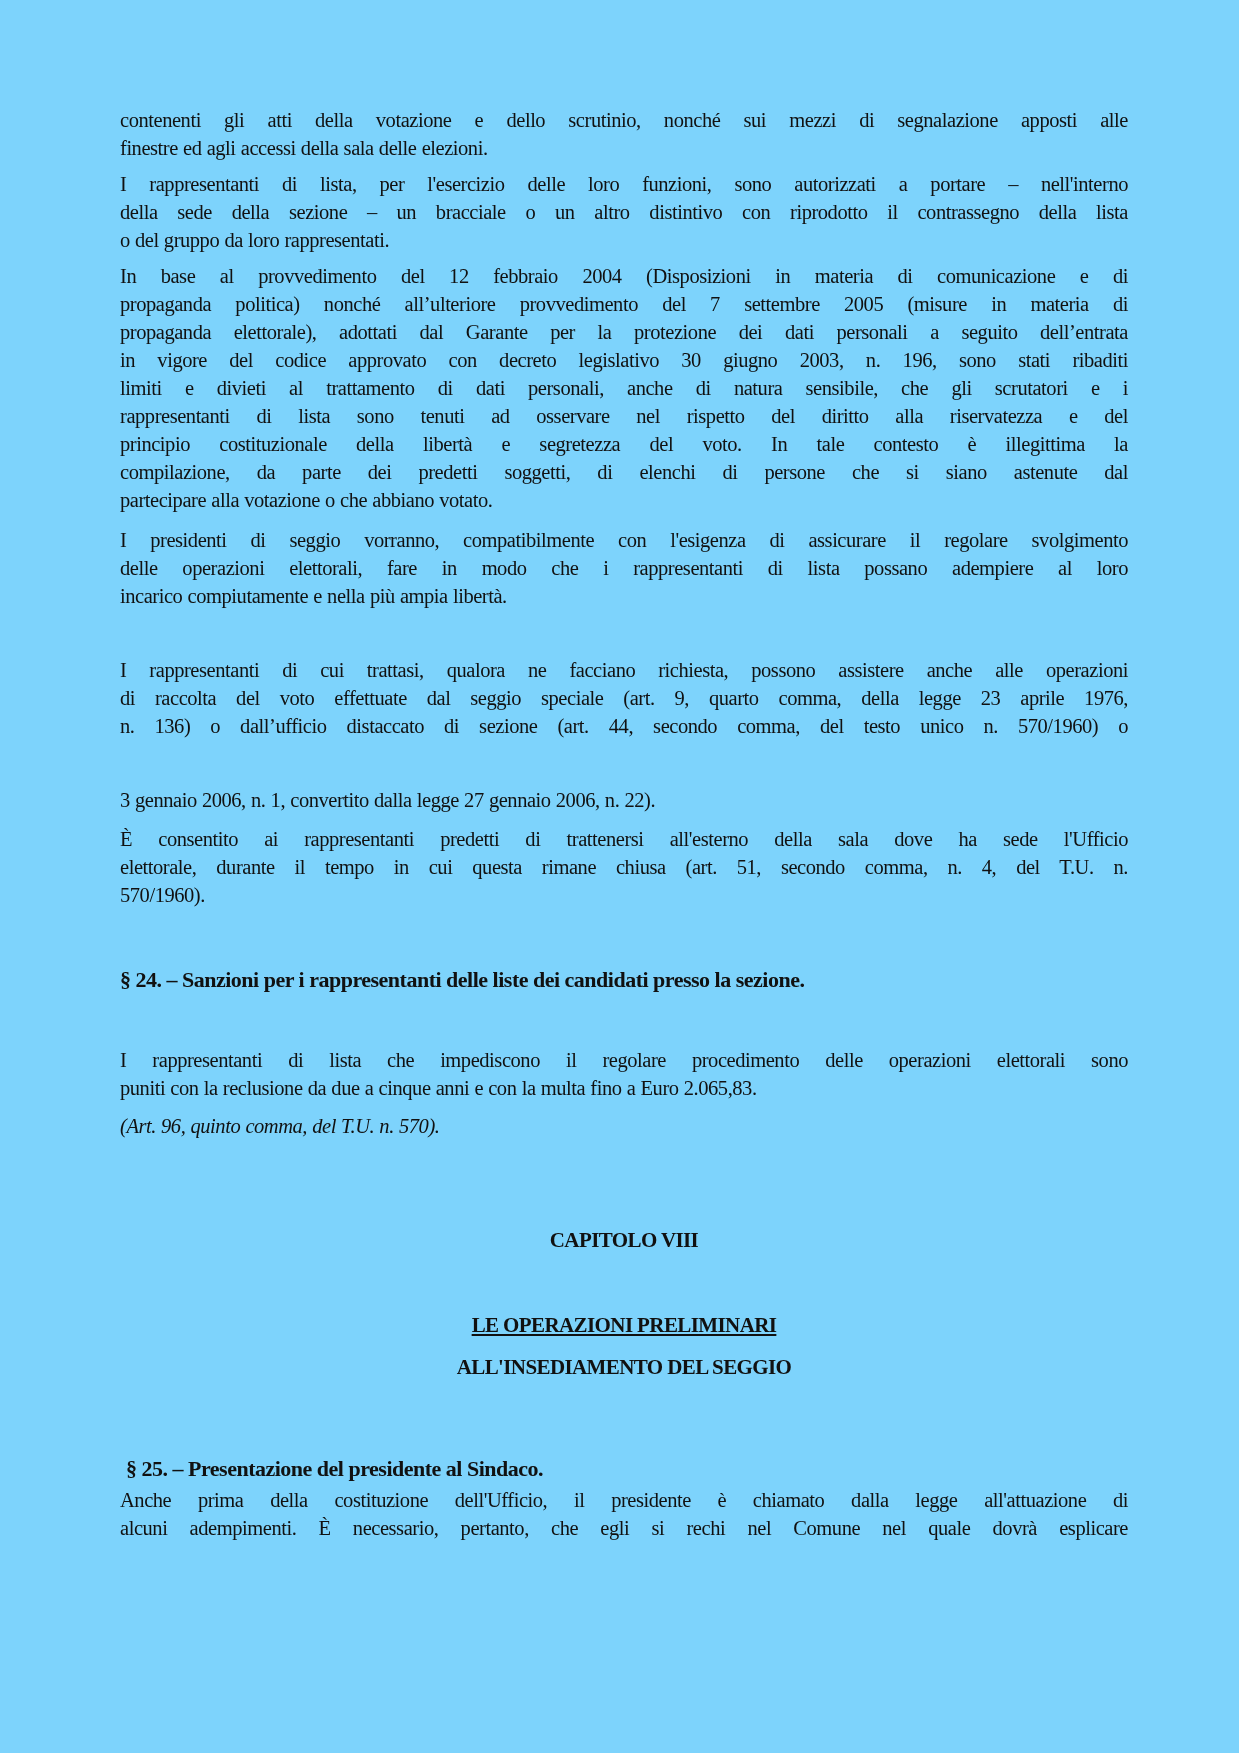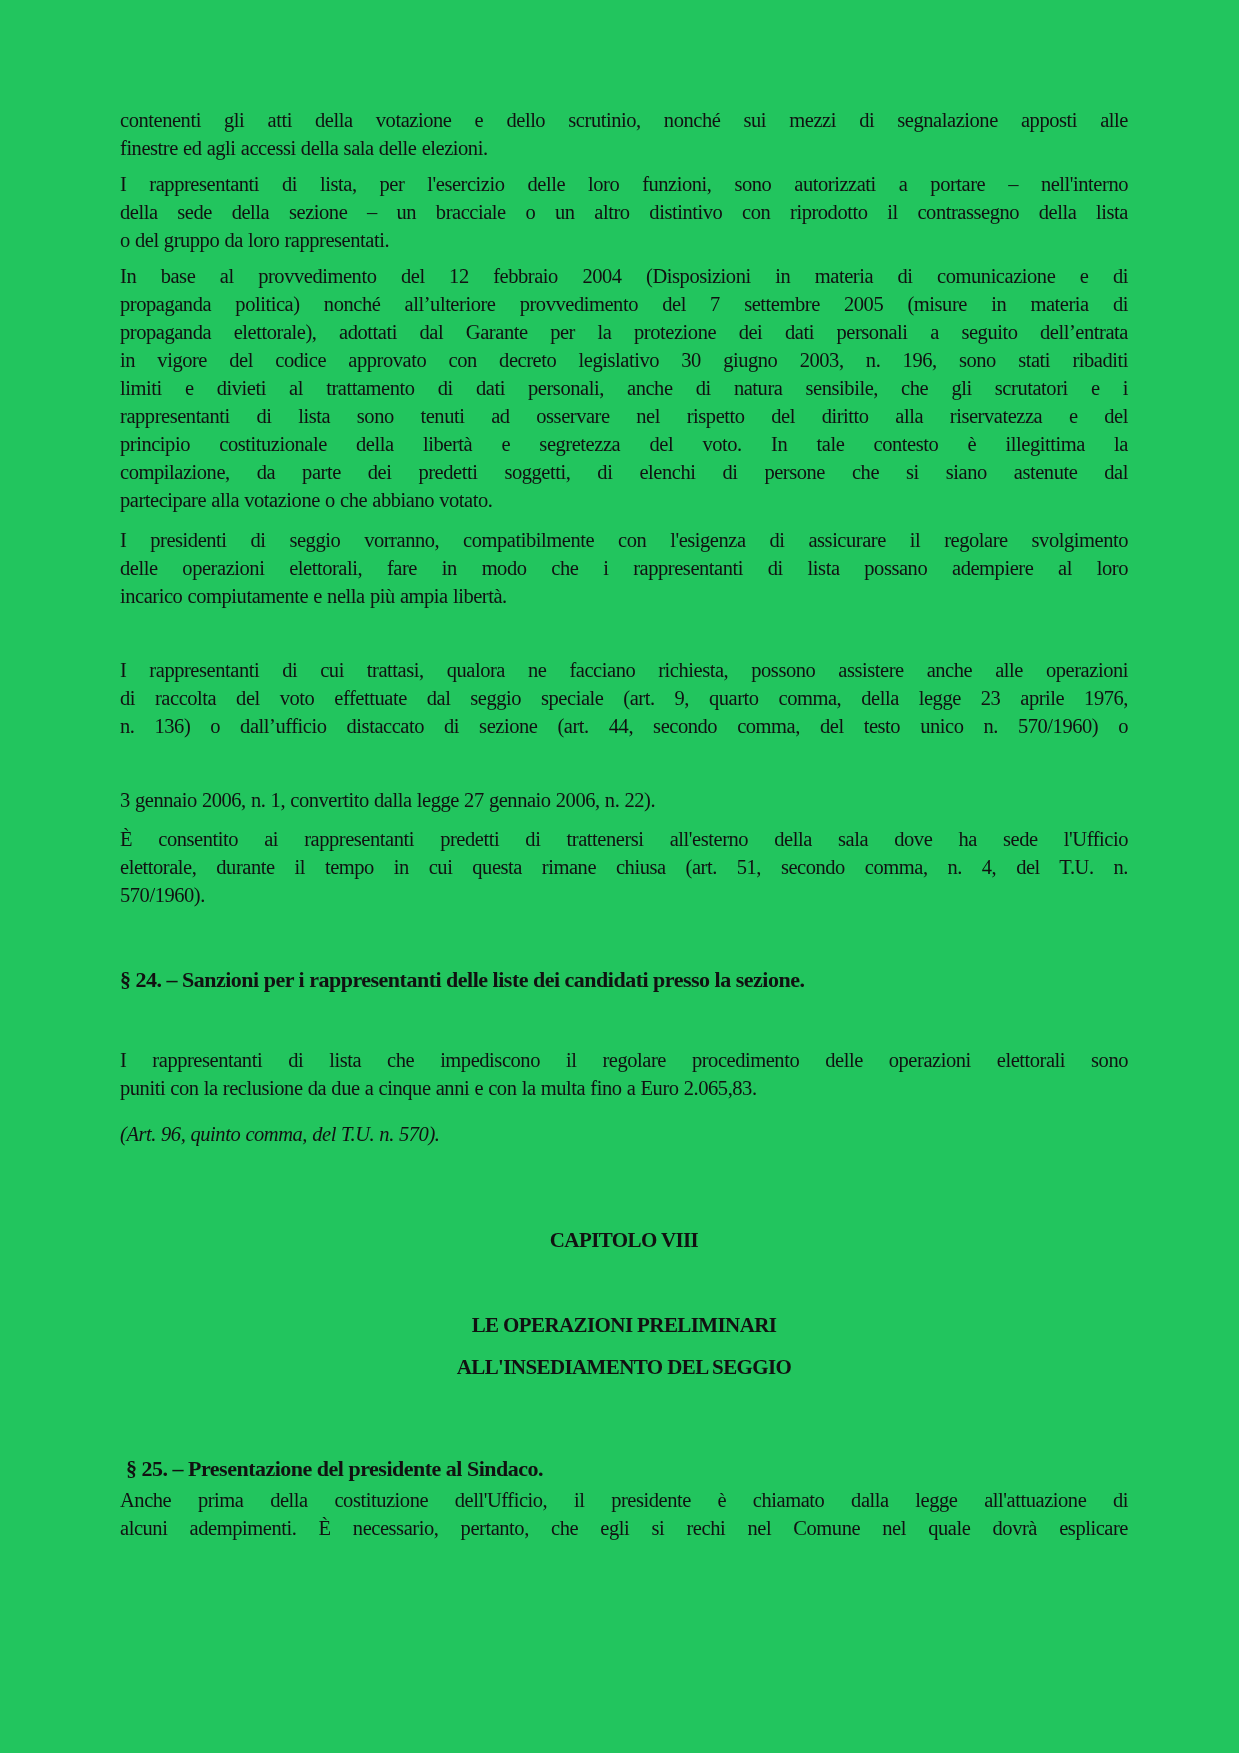--- a/index.html
+++ b/index.html
@@ -14,21 +14,21 @@
       overflow: hidden;
       font-family: "Liberation Serif", "DejaVu Serif", serif;
       color: #111111;
     }
     .page {
       position: absolute;
       left: 0;
       top: 0;
       width: 1239px;
       height: 1753px;
-      background: #22c55e;
+      background: #7dd3fc;
     }
     .block {
       position: absolute;
       left: 120px;
       width: 1008px;
       font-size: 20.5px;
       line-height: 28px;
       text-align: justify;
       letter-spacing: -0.45px;
       word-spacing: 0.5px;
@@ -117,26 +117,26 @@
     <span class="line end">570/1960).</span>
   </div>
 
   <div class="heading" style="top:966px;">§ 24. – Sanzioni per i rappresentanti delle liste dei candidati presso la sezione.</div>
 
   <div class="block" style="top:1046px;">
     <span class="line">I rappresentanti di lista che impediscono il regolare procedimento delle operazioni elettorali sono</span>
     <span class="line end">puniti con la reclusione da due a cinque anni e con la multa fino a Euro 2.065,83.</span>
   </div>
 
-  <div class="block italic" style="top:1112px;margin-top:8px;">
+  <div class="block italic" style="top:1112px;">
     <span class="line end">(Art. 96, quinto comma, del T.U. n. 570).</span>
   </div>
 
   <div class="center-title" style="top:1195px;">CAPITOLO VIII</div>
-  <div class="center-title" style="top:1280px;">LE OPERAZIONI PRELIMINARI</div>
+  <div class="center-title" style="top:1280px;text-decoration:underline;">LE OPERAZIONI PRELIMINARI</div>
   <div class="center-title" style="top:1322px;">ALL'INSEDIAMENTO DEL SEGGIO</div>
 
   <div class="heading" style="top:1455px;margin-left:6px;">§ 25. – Presentazione del presidente al Sindaco.</div>
 
   <div class="block" style="top:1486px;">
     <span class="line">Anche prima della costituzione dell'Ufficio, il presidente è chiamato dalla legge all'attuazione di</span>
     <span class="line">alcuni adempimenti. È necessario, pertanto, che egli si rechi nel Comune nel quale dovrà esplicare</span>
   </div>
 
 </div>

